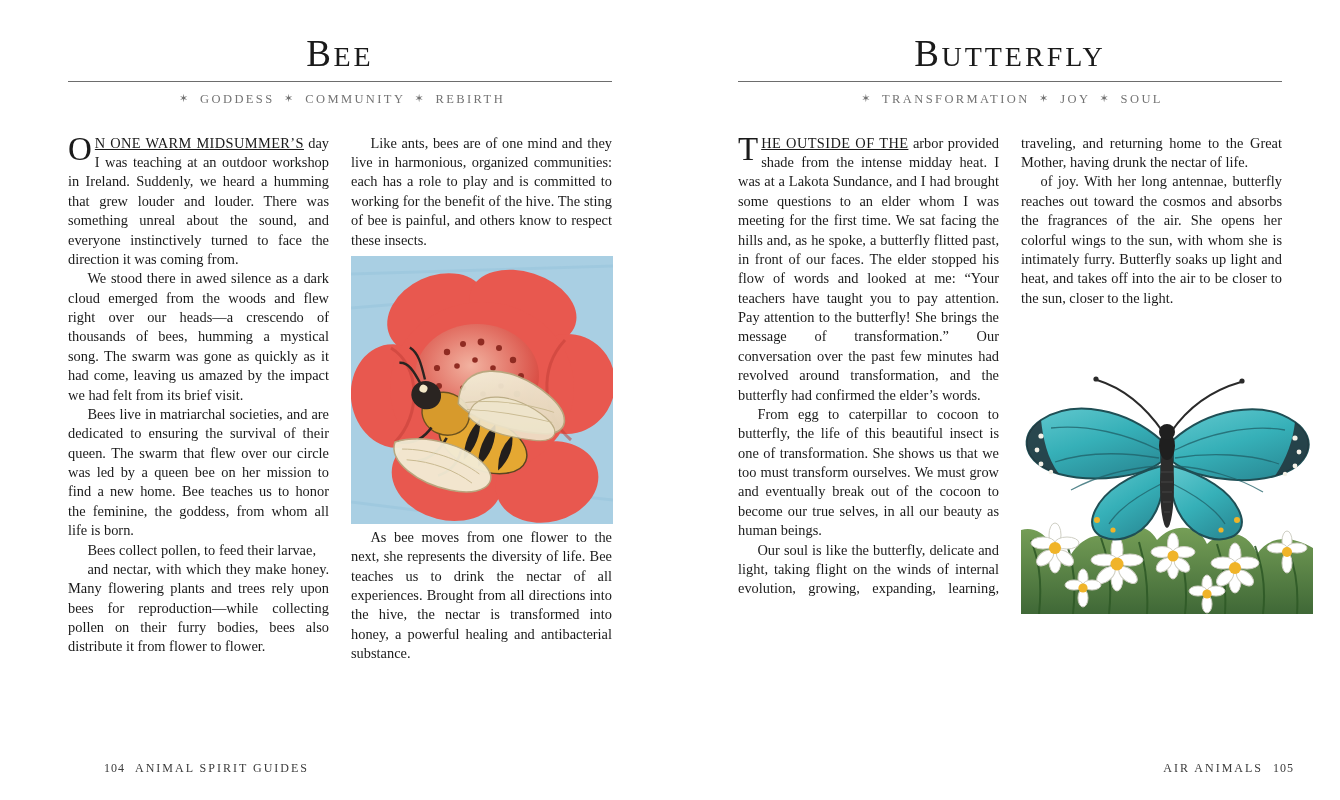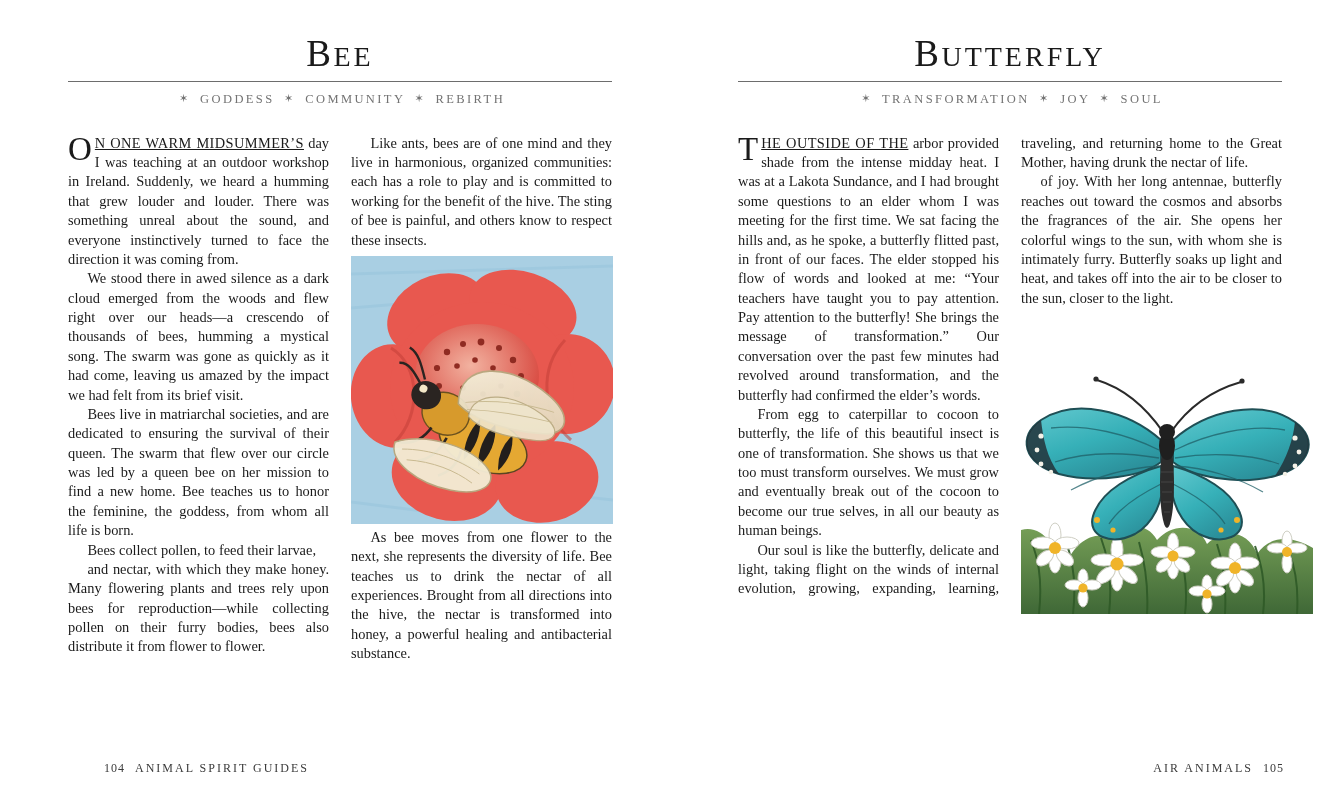--- a/index.html
+++ b/index.html
@@ -119,21 +119,21 @@
 
   .footer {
     position: absolute;
     bottom: 24px;
     font-size: 12px;
     letter-spacing: 1.8px;
     color: #3a3a3a;
     font-family: "Liberation Serif", serif;
   }
   .footer-left { left: 68px; margin-left: 36px; }
-  .footer-right { right: 56px; }
+  .footer-right { right: 46px; }
   .folio {
     font-weight: normal;
     letter-spacing: 1px;
   }
   .runhead {
     letter-spacing: 2px;
   }
   .footer .sep { display: inline-block; width: 10px; }
 </style>
 </head>

